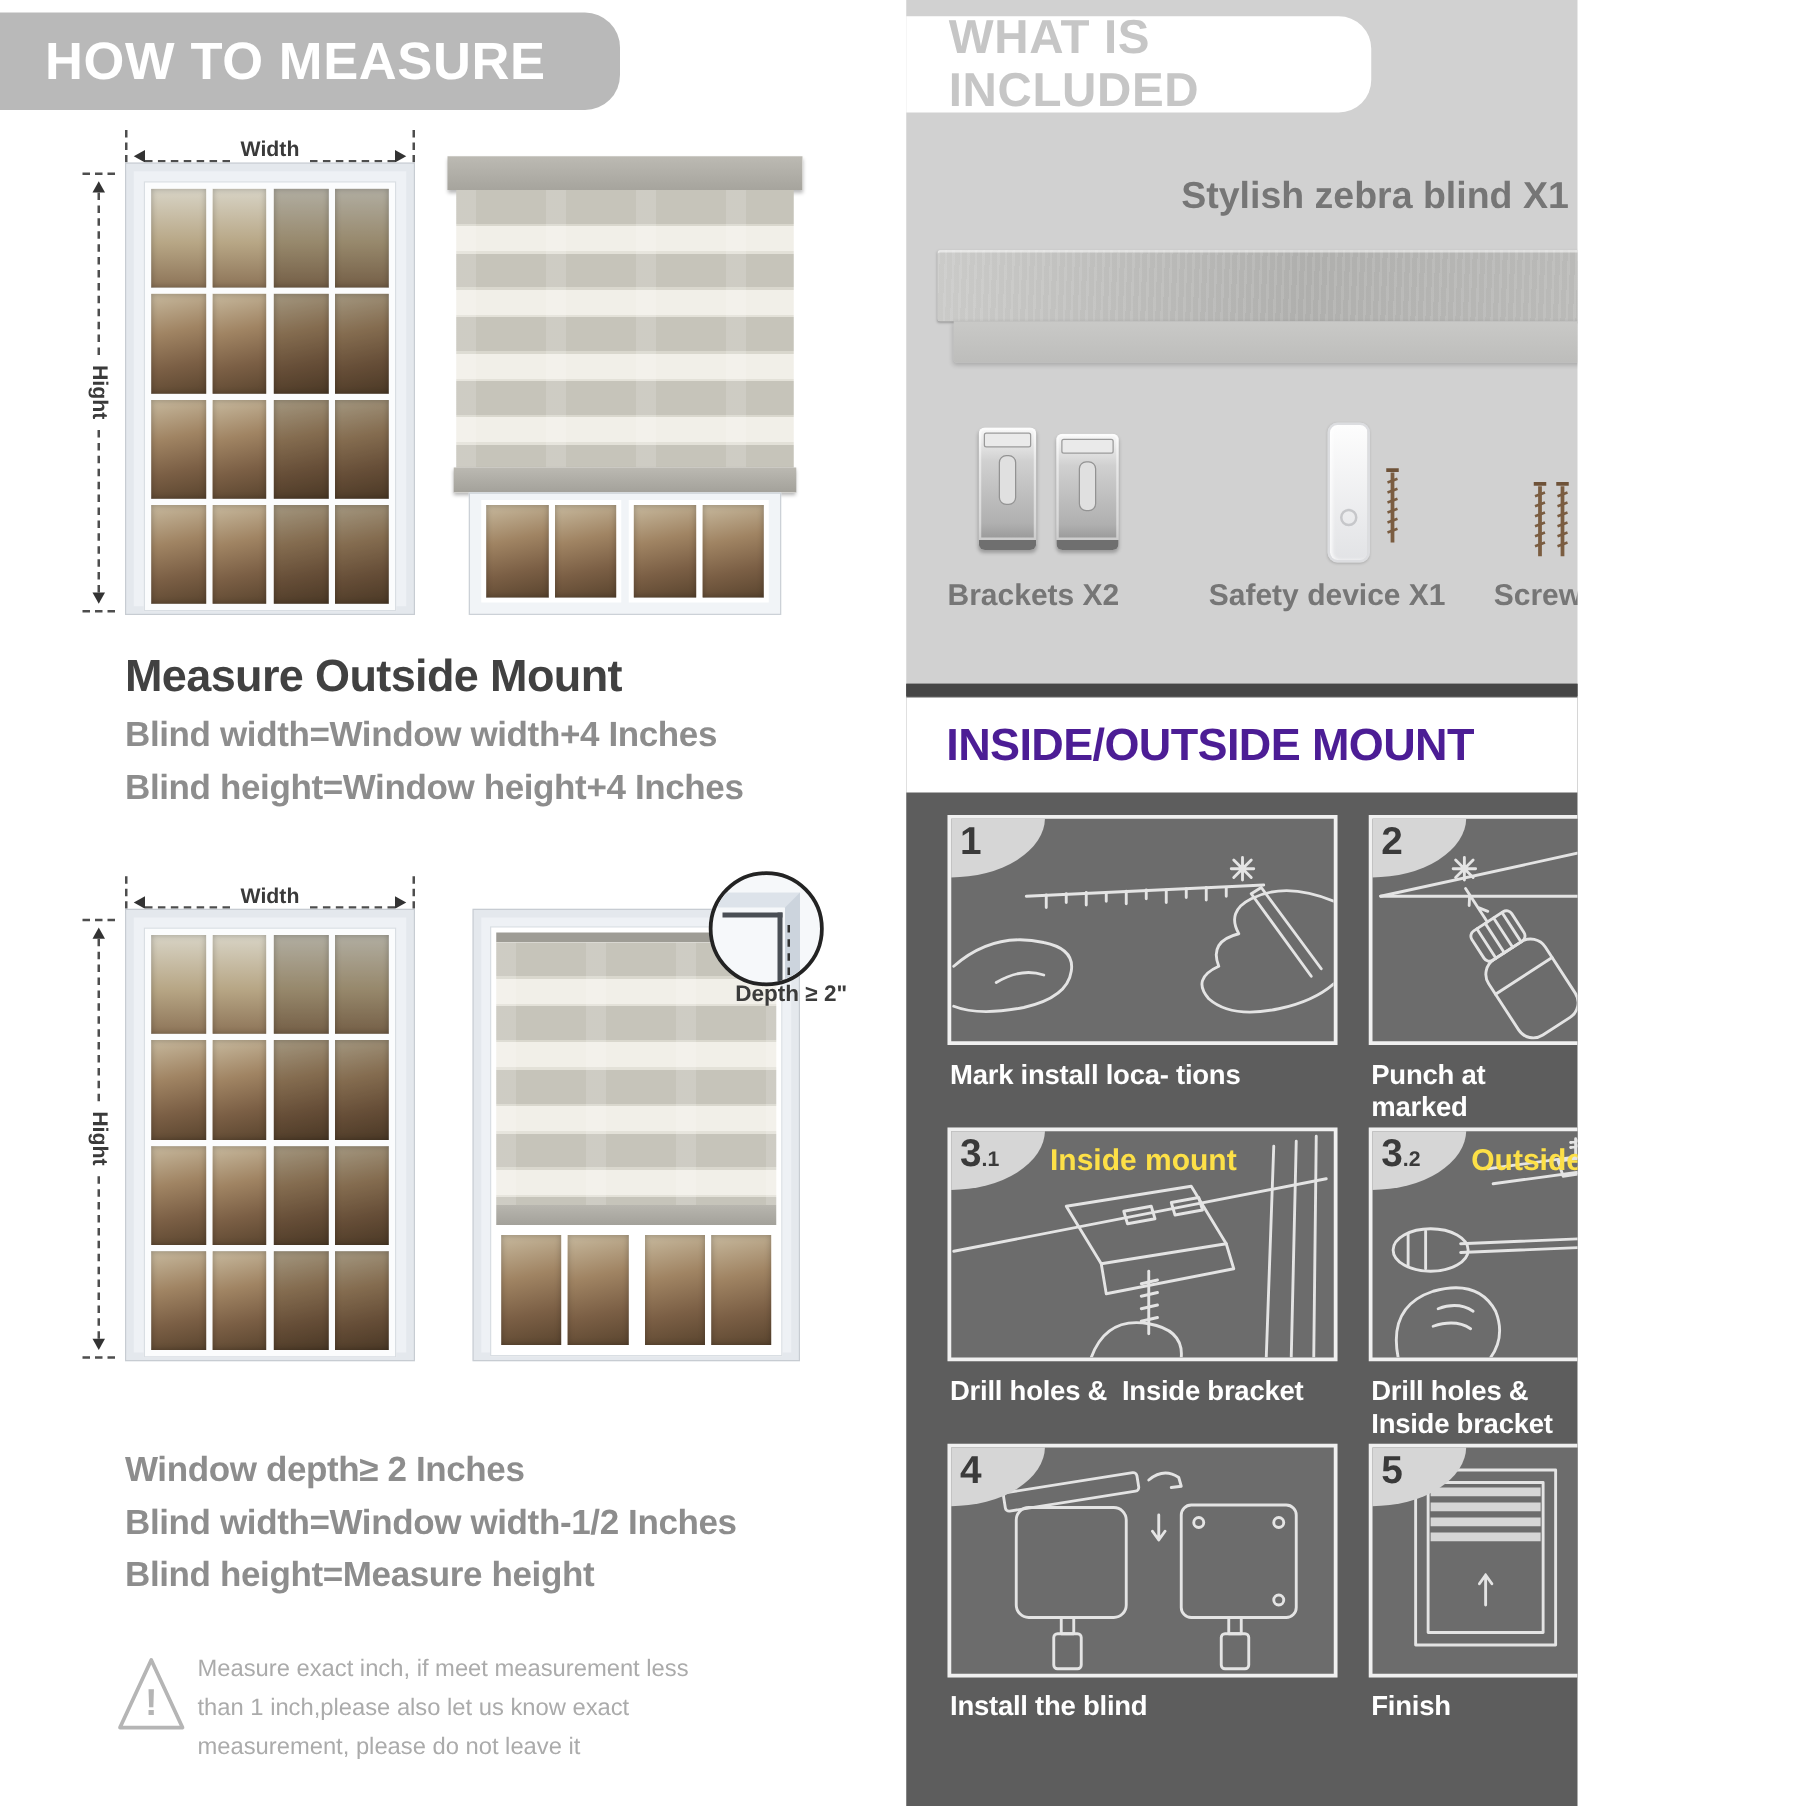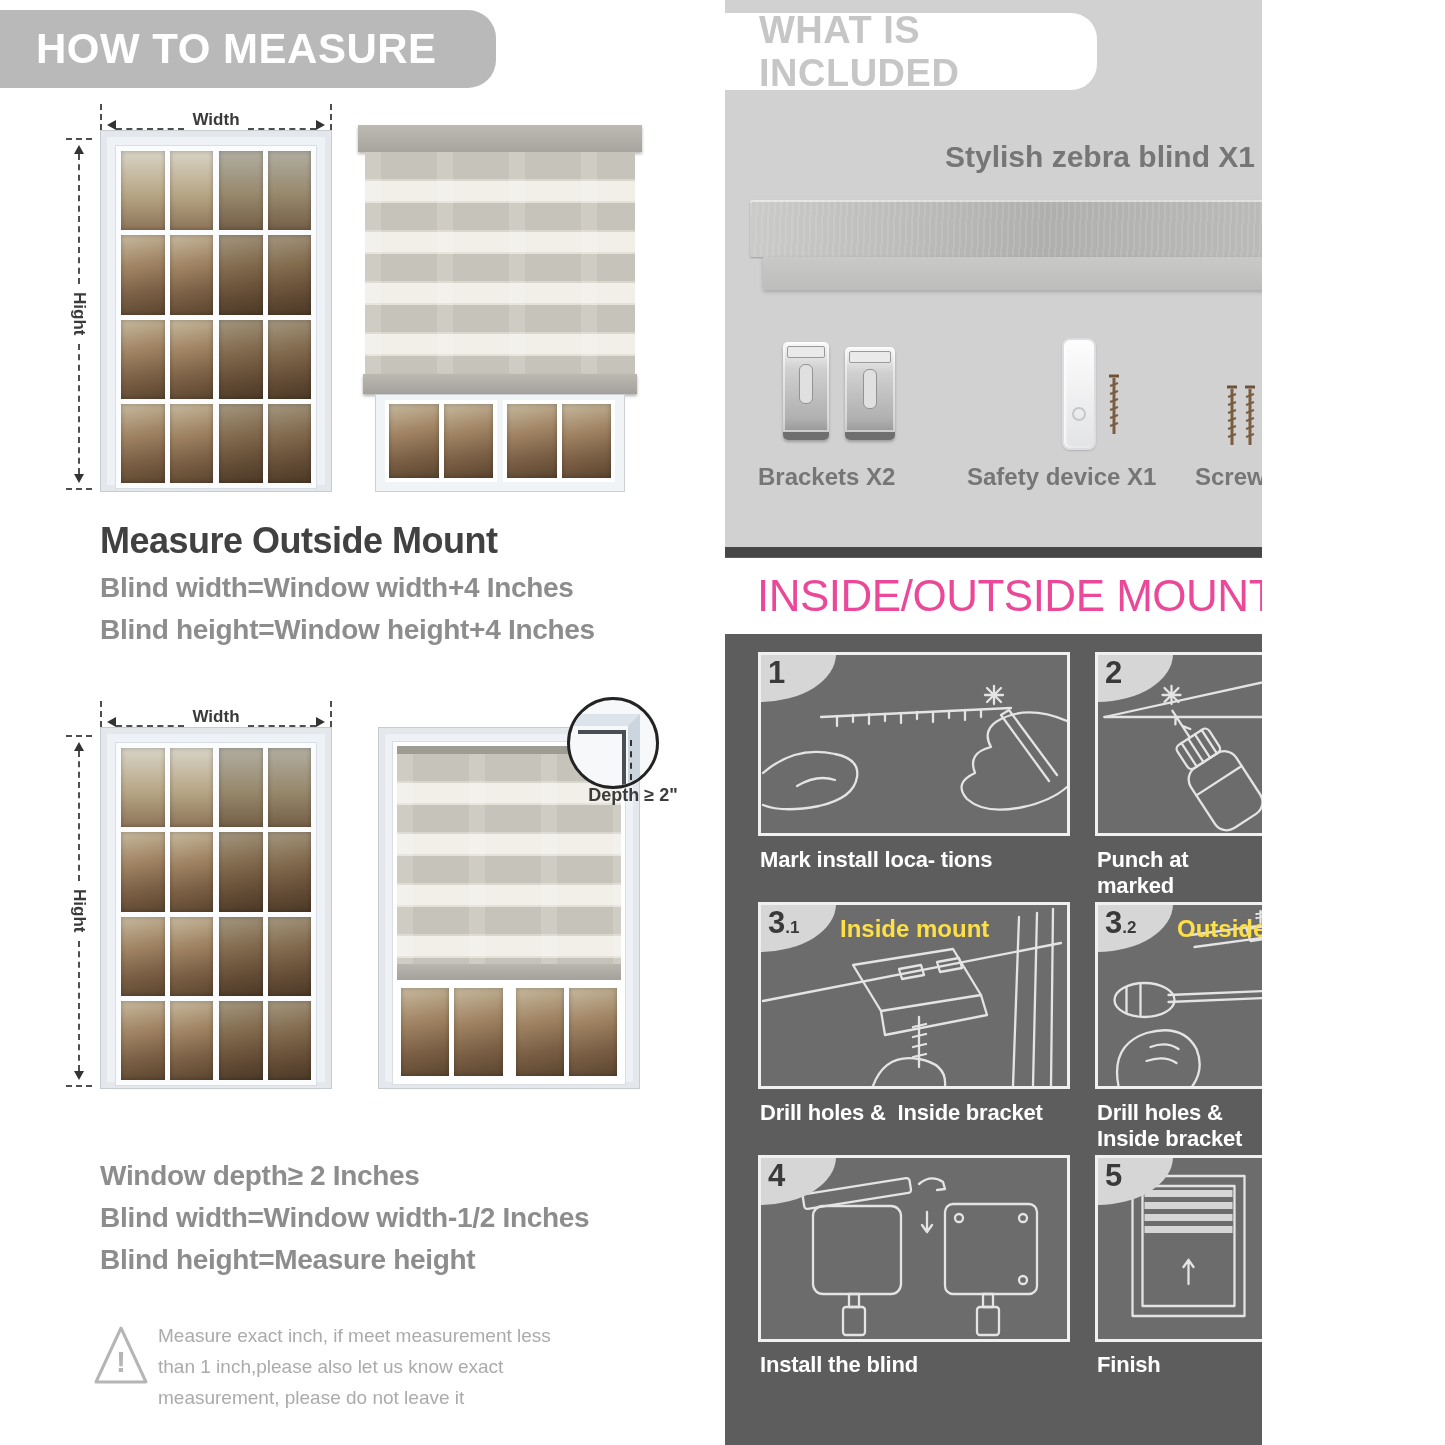--- a/index.html
+++ b/index.html
@@ -308,21 +308,21 @@
   <div class="abs anchor" style="left:1304px;top:391px;width:14px;height:56px"></div>
   <div class="abs anchor" style="left:1322px;top:391px;width:14px;height:56px"></div>
   <div class="abs anchor" style="left:1340px;top:391px;width:14px;height:56px"></div>
   <div class="abs anchor" style="left:1358px;top:391px;width:14px;height:56px"></div>
   <div class="abs inc-label" style="left:1195px;top:463px;width:200px">Screws X4</div>
 
   <div class="abs" style="left:725px;top:547px;width:720px;height:898px;background:#5d5d5d"></div>
   <div class="abs dark-top" style="left:725px;top:547px;width:720px;height:10px"></div>
 
   <div class="abs hdr-white" style="left:725px;top:558px;width:592px;height:76px;padding-left:32px">
-    <span style="font-size:44px;color:#ec4899;font-weight:normal;letter-spacing:-.5px">INSIDE/OUTSIDE MOUNT</span>
+    <span style="font-size:36px;color:#4c1d95;font-weight:bold;letter-spacing:-.5px">INSIDE/OUTSIDE MOUNT</span>
   </div>
 
   <div class="abs panel" style="left:758px;top:652px;width:312px;height:184px">
     <svg class="ill" viewBox="0 0 306 178">
       <g class="s">
         <path d="M60 62 L250 53"></path>
         <path d="M76 61 v10 M92 60 v7 M108 59 v10 M124 59 v7 M140 58 v10 M156 57 v7 M172 57 v10 M188 56 v7 M204 55 v10 M220 55 v7"></path>
         <path d="M2 118 Q34 90 74 99 Q99 104 96 122 Q93 143 58 151 Q22 158 2 150"></path>
         <path d="M36 131 Q56 119 74 125"></path>
         <path d="M306 66 Q268 50 240 64 Q220 74 230 92 Q206 98 214 118 Q192 128 206 144 Q224 160 262 152 Q290 146 306 132"></path>

